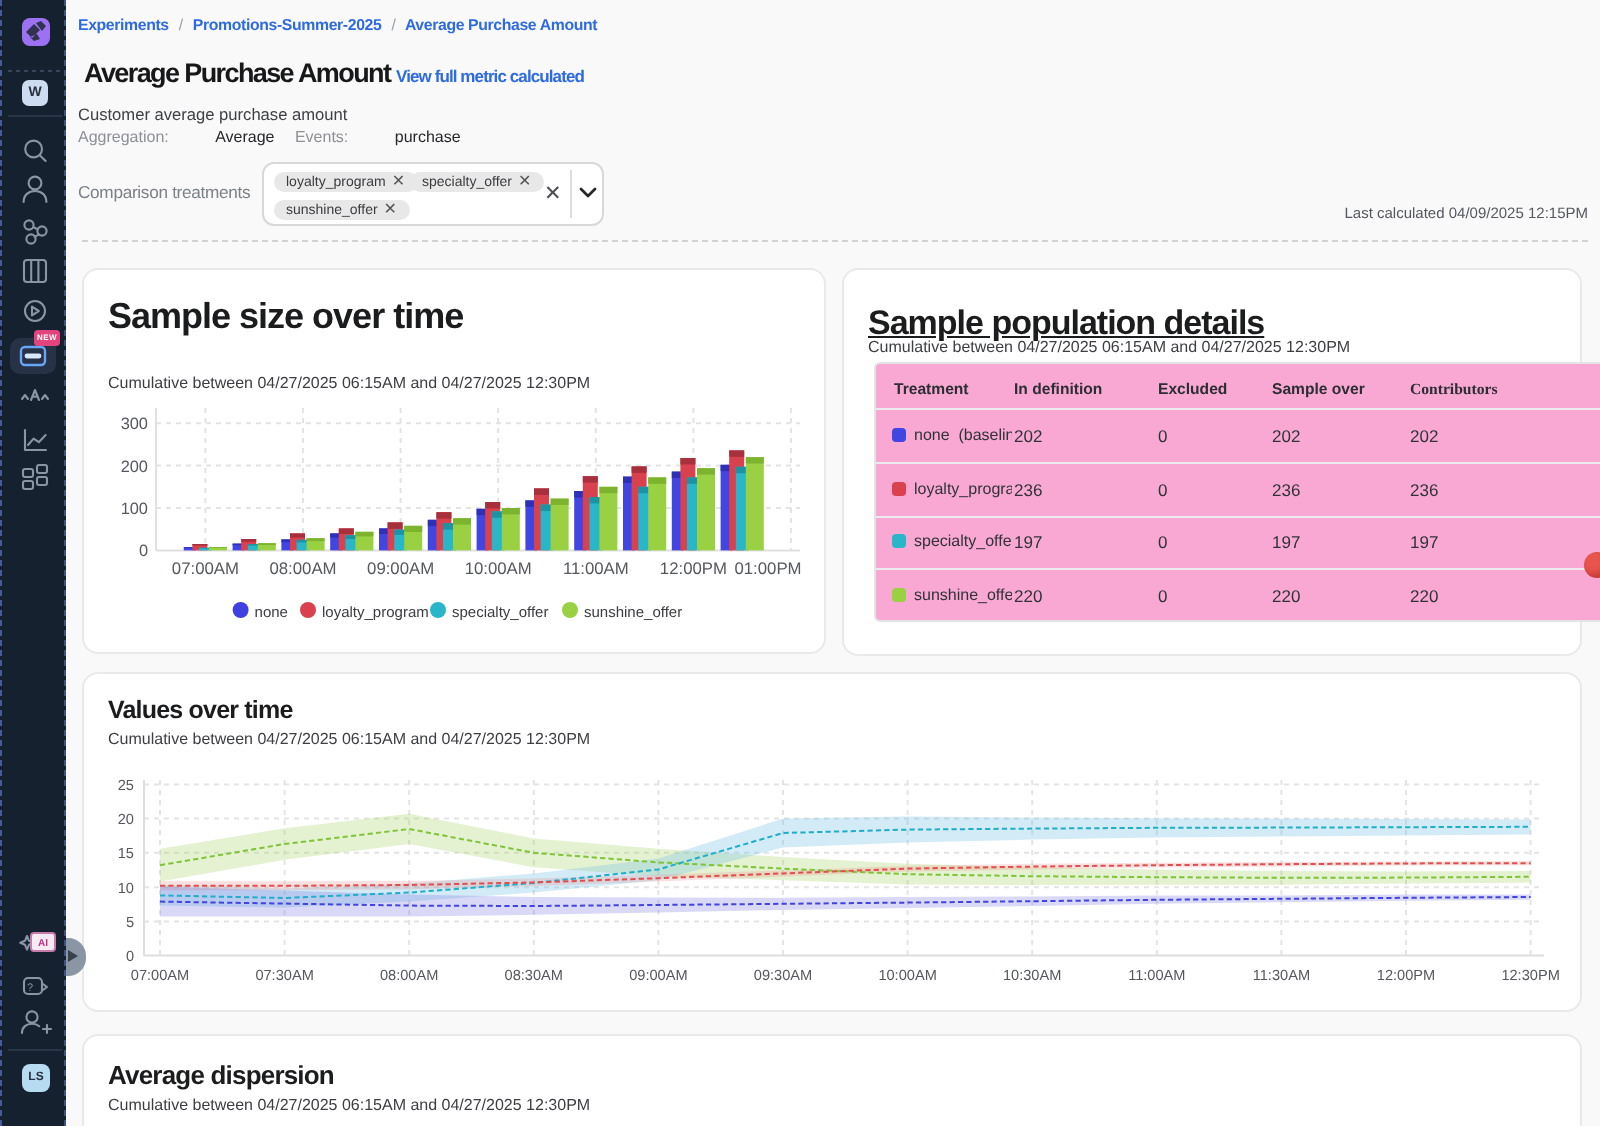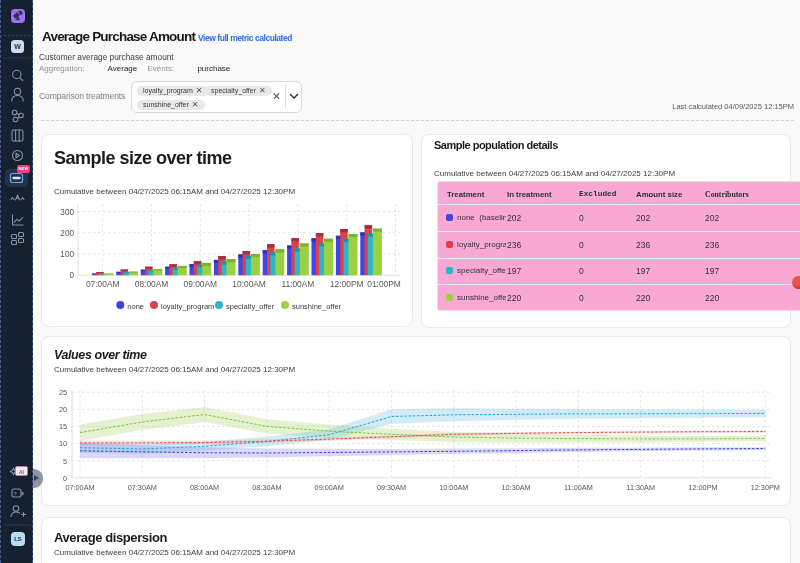--- a/index.html
+++ b/index.html
@@ -37,20 +37,21 @@
 svg{position:absolute;display:block;}
 .tbl{position:absolute;left:15px;top:45.6px;width:386px;height:130px;border:1px solid #e4e4e5;border-radius:3px;overflow:hidden;background:#f9a8d4;}
 .th{position:absolute;font-size:7.8px;font-weight:bold;color:#2c2e33;}
 .td{position:absolute;font-size:8.5px;color:#303237;}
 .sw{position:absolute;width:7px;height:7px;border-radius:2px;}
 .rline{position:absolute;left:0;width:100%;border-top:1px solid #ececee;}
 .reddot{position:absolute;left:792px;top:276px;width:13px;height:13px;border-radius:50%;background:#e8554d;box-shadow:inset -2px -2px 3px rgba(150,20,20,0.4);}
 </style></head>
 <body>
 <div class="main">
+  <div class="crumb">Experiments <span class="slash">/</span> Promotions-Summer-2025 <span class="slash">/</span> Average Purchase Amount</div>
   <div class="h1">Average Purchase Amount</div>
   <div class="viewlink">View full metric calculated</div>
   <div class="subt">Customer average purchase amount</div>
   <div class="aggrow">Aggregation: <b>Average</b> Events: <b>purchase</b></div>
   <div class="cmplabel">Comparison treatments</div>
   <div class="selbox">
     <div class="chip" style="left:5px;top:3.5px;">loyalty_program<i>✕</i></div>
     <div class="chip" style="left:73px;top:3.5px;">specialty_offer<i>✕</i></div>
     <div class="chip" style="left:5px;top:17.5px;">sunshine_offer<i>✕</i></div>
   </div>
@@ -190,27 +191,27 @@
 <circle cx="112" cy="104" r="4" fill="#d8414d"></circle>
 <text x="119" y="107.5" class="leg">loyalty_program</text>
 <circle cx="177" cy="104" r="4" fill="#28b6c8"></circle>
 <text x="184" y="107.5" class="leg">specialty_offer</text>
 <circle cx="243" cy="104" r="4" fill="#9ad143"></circle>
 <text x="250" y="107.5" class="leg">sunshine_offer</text>
     </svg>
   </div>
 
   <div class="card" style="left:387px;top:134px;width:370px;height:194px;">
-    <div class="c-title" style="top:4px;font-size:11px;letter-spacing:-0.5px;">Sample population details</div>
+    <div class="c-title" style="top:17px;font-size:17px;letter-spacing:-0.5px;text-decoration:underline;">Sample population details</div>
     <div class="c-sub" style="top:34px;font-size:8px;">Cumulative between 04/27/2025 06:15AM and 04/27/2025 12:30PM</div>
     <div class="tbl">
       <div class="th" style="left:9px;top:8px;">Treatment</div>
-      <div class="th" style="left:69px;top:8px;">In treatment</div>
-      <div class="th" style="left:141px;top:8px;font-family:Liberation Mono, monospace;">Excluded</div>
-      <div class="th" style="left:198px;top:8px;">Amount size</div>
+      <div class="th" style="left:69px;top:8px;">In definition</div>
+      <div class="th" style="left:141px;top:8px;">Excluded</div>
+      <div class="th" style="left:198px;top:8px;">Sample over</div>
       <div class="th" style="left:267px;top:8px;font-family:Liberation Serif, serif;">Contributors</div>
       <div class="rline" style="top:22.5px;"></div>
       <div class="rline" style="top:49.5px;"></div>
       <div class="rline" style="top:76px;"></div>
       <div class="rline" style="top:102.5px;"></div>
       <div class="sw" style="left:8px;top:32.3px;background:#4145e2;"></div>
       <div class="td" style="left:19px;top:31.3px;width:49px;overflow:hidden;white-space:nowrap;font-size:8px;">none&nbsp;&nbsp;(baseline</div>
       <div class="td" style="left:69px;top:31.3px;">202</div>
       <div class="td" style="left:141px;top:31.3px;">0</div>
       <div class="td" style="left:198px;top:31.3px;">202</div>
@@ -230,21 +231,21 @@
       <div class="sw" style="left:8px;top:112.4px;background:#9ad143;"></div>
       <div class="td" style="left:19px;top:111.4px;width:49px;overflow:hidden;white-space:nowrap;font-size:8px;">sunshine_offer</div>
       <div class="td" style="left:69px;top:111.4px;">220</div>
       <div class="td" style="left:141px;top:111.4px;">0</div>
       <div class="td" style="left:198px;top:111.4px;">220</div>
       <div class="td" style="left:267px;top:111.4px;">220</div>
     </div>
   </div>
 
   <div class="card" style="left:7px;top:336px;width:750px;height:170px;">
-    <div class="c-title" style="top:11px;font-size:12.5px;letter-spacing:-0.4px;font-style:italic;">Values over time</div>
+    <div class="c-title" style="top:11px;font-size:12.5px;letter-spacing:-0.4px;">Values over time</div>
     <div class="c-sub" style="top:28px;font-size:8px;">Cumulative between 04/27/2025 06:15AM and 04/27/2025 12:30PM</div>
     <svg style="left:0;top:44px;" width="750" height="120" viewBox="0 0 750 120">
 <line x1="30" y1="11.2" x2="730" y2="11.2" stroke="#e4e4e4" stroke-width="1" stroke-dasharray="2.5,2.5"></line>
 <text x="25" y="14.0" text-anchor="end" class="ax2">25</text>
 <line x1="30" y1="28.3" x2="730" y2="28.3" stroke="#e4e4e4" stroke-width="1" stroke-dasharray="2.5,2.5"></line>
 <text x="25" y="31.1" text-anchor="end" class="ax2">20</text>
 <line x1="30" y1="45.4" x2="730" y2="45.4" stroke="#e4e4e4" stroke-width="1" stroke-dasharray="2.5,2.5"></line>
 <text x="25" y="48.199999999999996" text-anchor="end" class="ax2">15</text>
 <line x1="30" y1="62.6" x2="730" y2="62.6" stroke="#e4e4e4" stroke-width="1" stroke-dasharray="2.5,2.5"></line>
 <text x="25" y="65.4" text-anchor="end" class="ax2">10</text>

